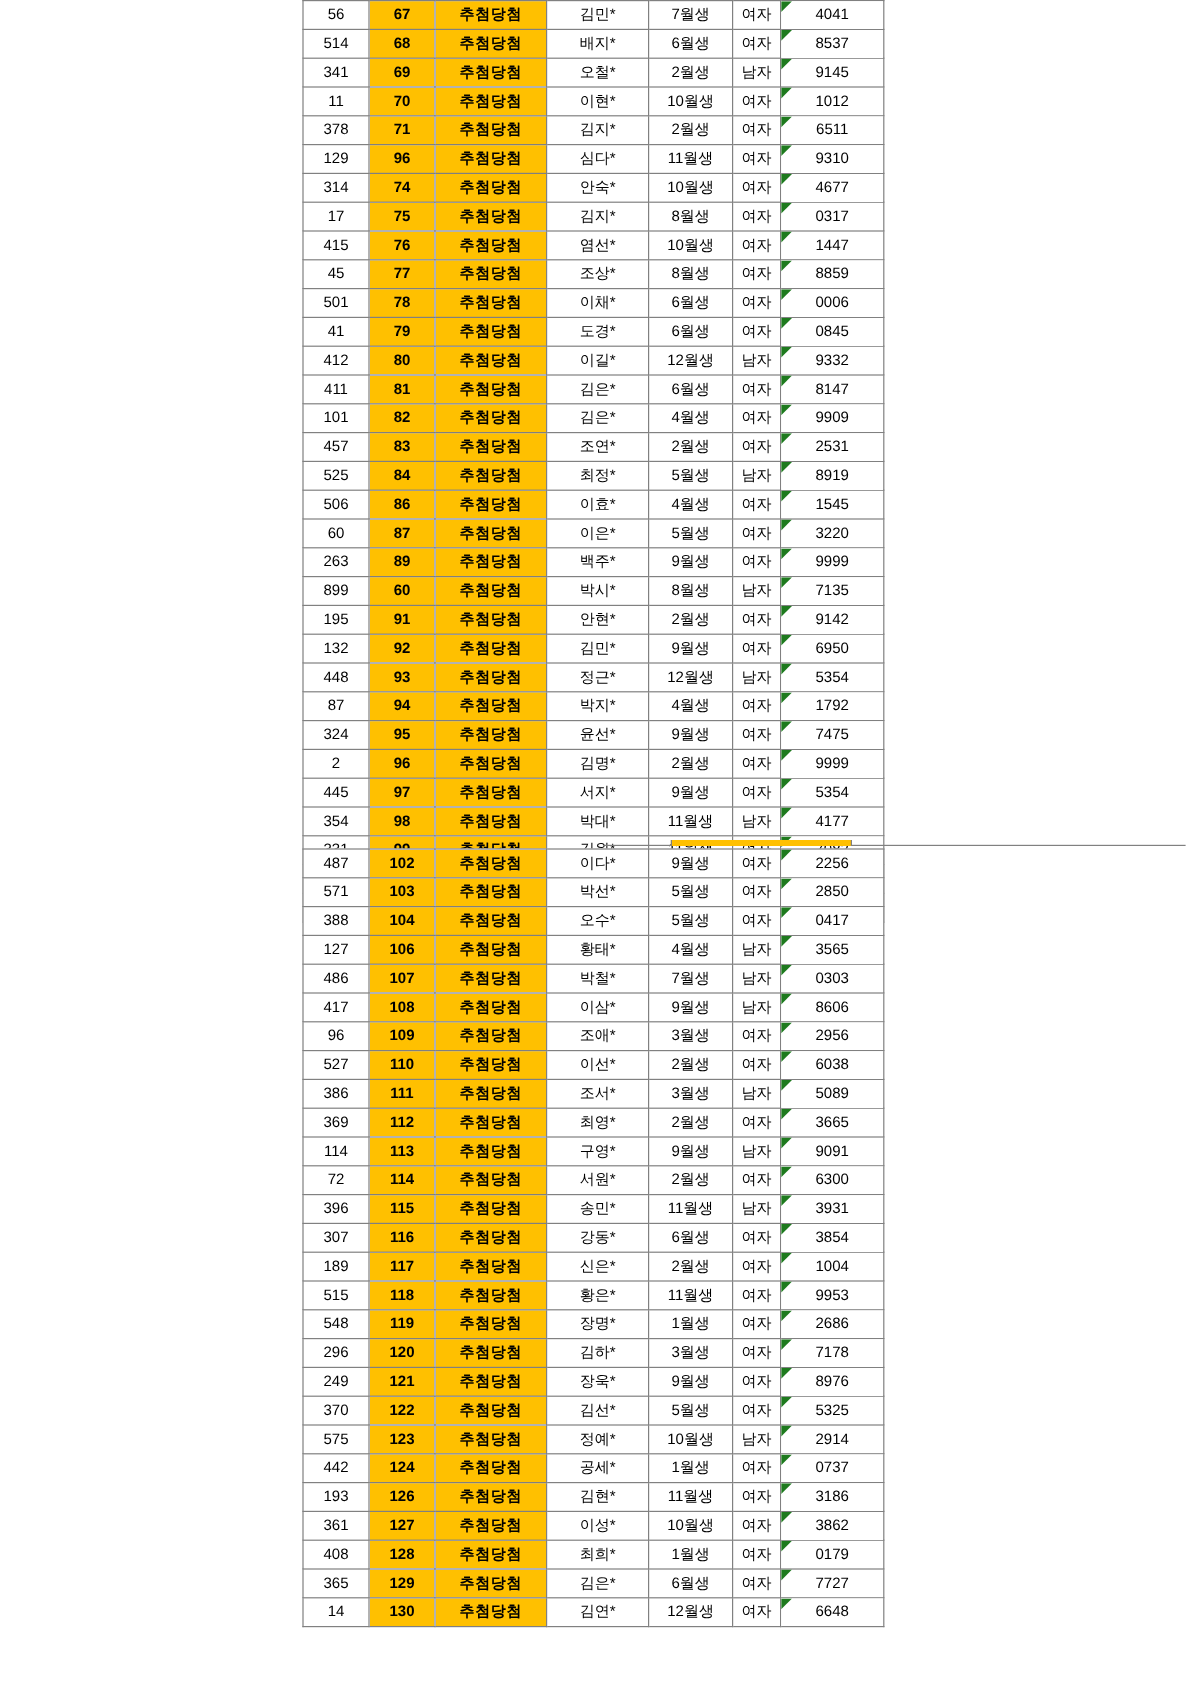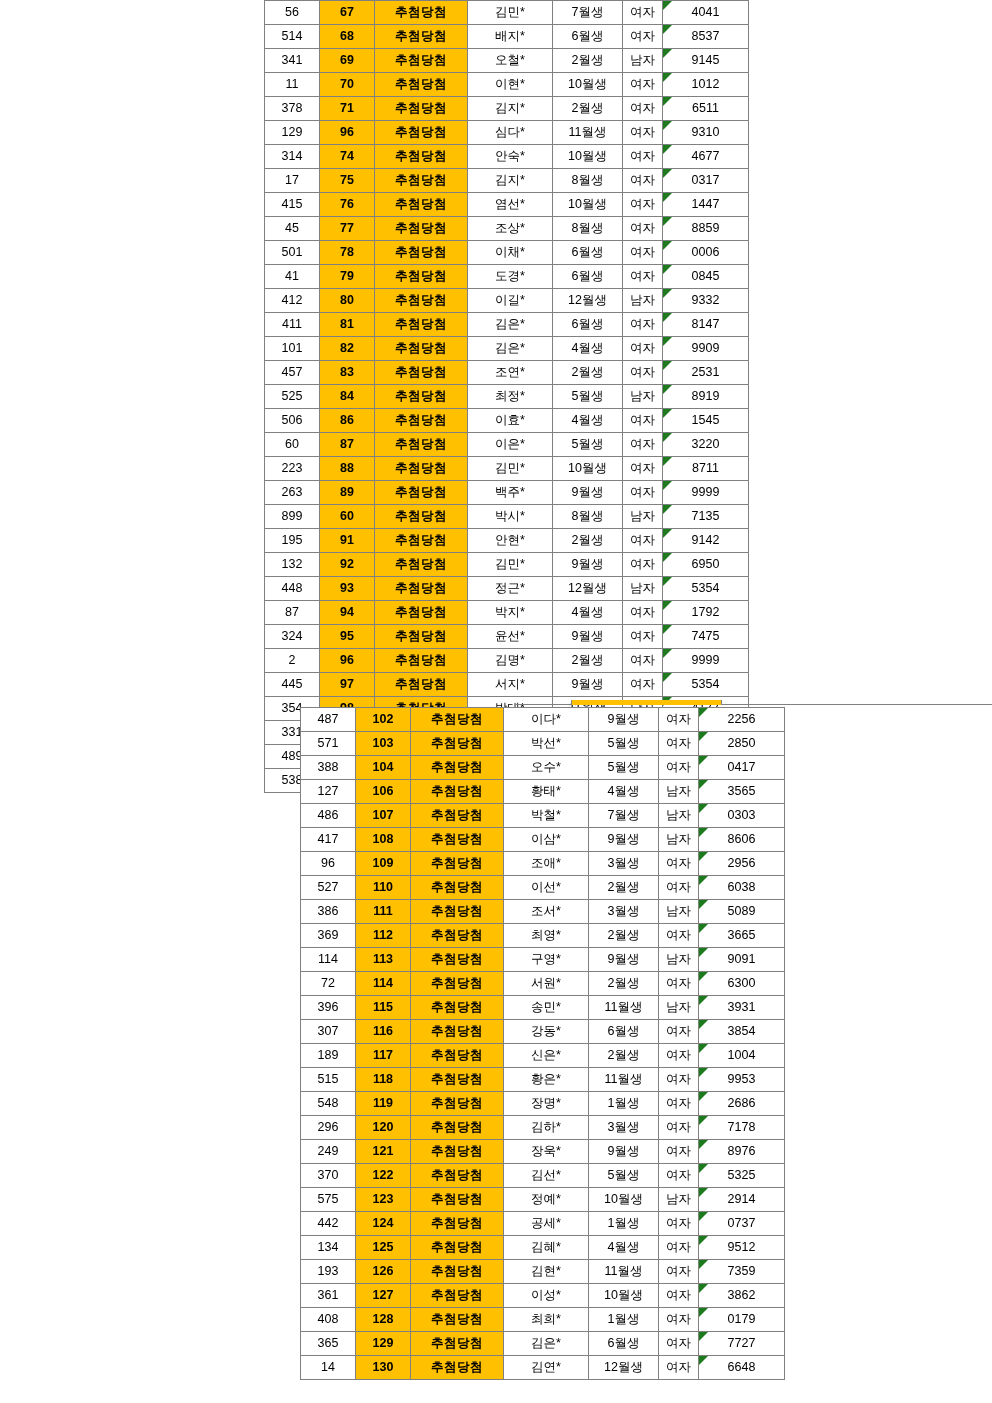--- a/index.html
+++ b/index.html
@@ -9,21 +9,21 @@
   }
   body {
     width: 992px;
     height: 1403px;
     font-family: "Liberation Sans", "DejaVu Sans", sans-serif;
     overflow: hidden;
     position: relative;
   }
   .sheet {
     position: absolute;
-    left: 264px;
+    left: 252px;
     top: 0px;
     width: 484px;
   }
   table.lot {
     border-collapse: collapse;
     table-layout: fixed;
     width: 484px;
     background: #ffffff;
   }
   table.lot td {
@@ -337,32 +337,20 @@
           <td class="cell-result">추첨당첨</td>
           <td class="cell-name">이은*</td>
           <td class="cell-birth">5월생</td>
           <td class="cell-gender">여자</td>
           <td class="cell-code">
             <span class="err-tri"></span>
             <span class="code-val">3220</span>
           </td>
         </tr>
         <tr>
-          <td class="cell-seq">223</td>
-          <td class="cell-rank">88</td>
-          <td class="cell-result">추첨당첨</td>
-          <td class="cell-name">김민*</td>
-          <td class="cell-birth">10월생</td>
-          <td class="cell-gender">여자</td>
-          <td class="cell-code">
-            <span class="err-tri"></span>
-            <span class="code-val">8711</span>
-          </td>
-        </tr>
-        <tr>
           <td class="cell-seq">263</td>
           <td class="cell-rank">89</td>
           <td class="cell-result">추첨당첨</td>
           <td class="cell-name">백주*</td>
           <td class="cell-birth">9월생</td>
           <td class="cell-gender">여자</td>
           <td class="cell-code">
             <span class="err-tri"></span>
             <span class="code-val">9999</span>
           </td>
@@ -512,21 +500,21 @@
           </td>
         </tr>
       </tbody>
   </table>
 
   <div class="stub" style="top:700px;">
     <div class="stub-rule"></div>
     <div class="stub-inner"></div>
   </div>
 
-  <table class="lot" id="table-section-2" style="position:absolute; top:707px; left:0;margin-left:36px;">
+  <table class="lot" id="table-section-2" style="position:absolute; top:707px; left:0;">
     <colgroup>
       <col class="c-seq">
         <col class="c-rank">
         <col class="c-result">
       <col class="c-name">
         <col class="c-birth">
         <col class="c-gender">
         <col class="c-code">
     </colgroup>
     <tbody id="body-section-2">
@@ -788,41 +776,29 @@
           <td class="cell-result">추첨당첨</td>
           <td class="cell-name">공세*</td>
           <td class="cell-birth">1월생</td>
           <td class="cell-gender">여자</td>
           <td class="cell-code">
             <span class="err-tri"></span>
             <span class="code-val">0737</span>
           </td>
         </tr>
         <tr>
-          <td class="cell-seq">134</td>
-          <td class="cell-rank">125</td>
-          <td class="cell-result">추첨당첨</td>
-          <td class="cell-name">김혜*</td>
-          <td class="cell-birth">4월생</td>
-          <td class="cell-gender">여자</td>
-          <td class="cell-code">
-            <span class="err-tri"></span>
-            <span class="code-val">9512</span>
-          </td>
-        </tr>
-        <tr>
           <td class="cell-seq">193</td>
           <td class="cell-rank">126</td>
           <td class="cell-result">추첨당첨</td>
           <td class="cell-name">김현*</td>
           <td class="cell-birth">11월생</td>
           <td class="cell-gender">여자</td>
           <td class="cell-code">
             <span class="err-tri"></span>
-            <span class="code-val">7359</span>
+            <span class="code-val">3186</span>
           </td>
         </tr>
         <tr>
           <td class="cell-seq">361</td>
           <td class="cell-rank">127</td>
           <td class="cell-result">추첨당첨</td>
           <td class="cell-name">이성*</td>
           <td class="cell-birth">10월생</td>
           <td class="cell-gender">여자</td>
           <td class="cell-code">

